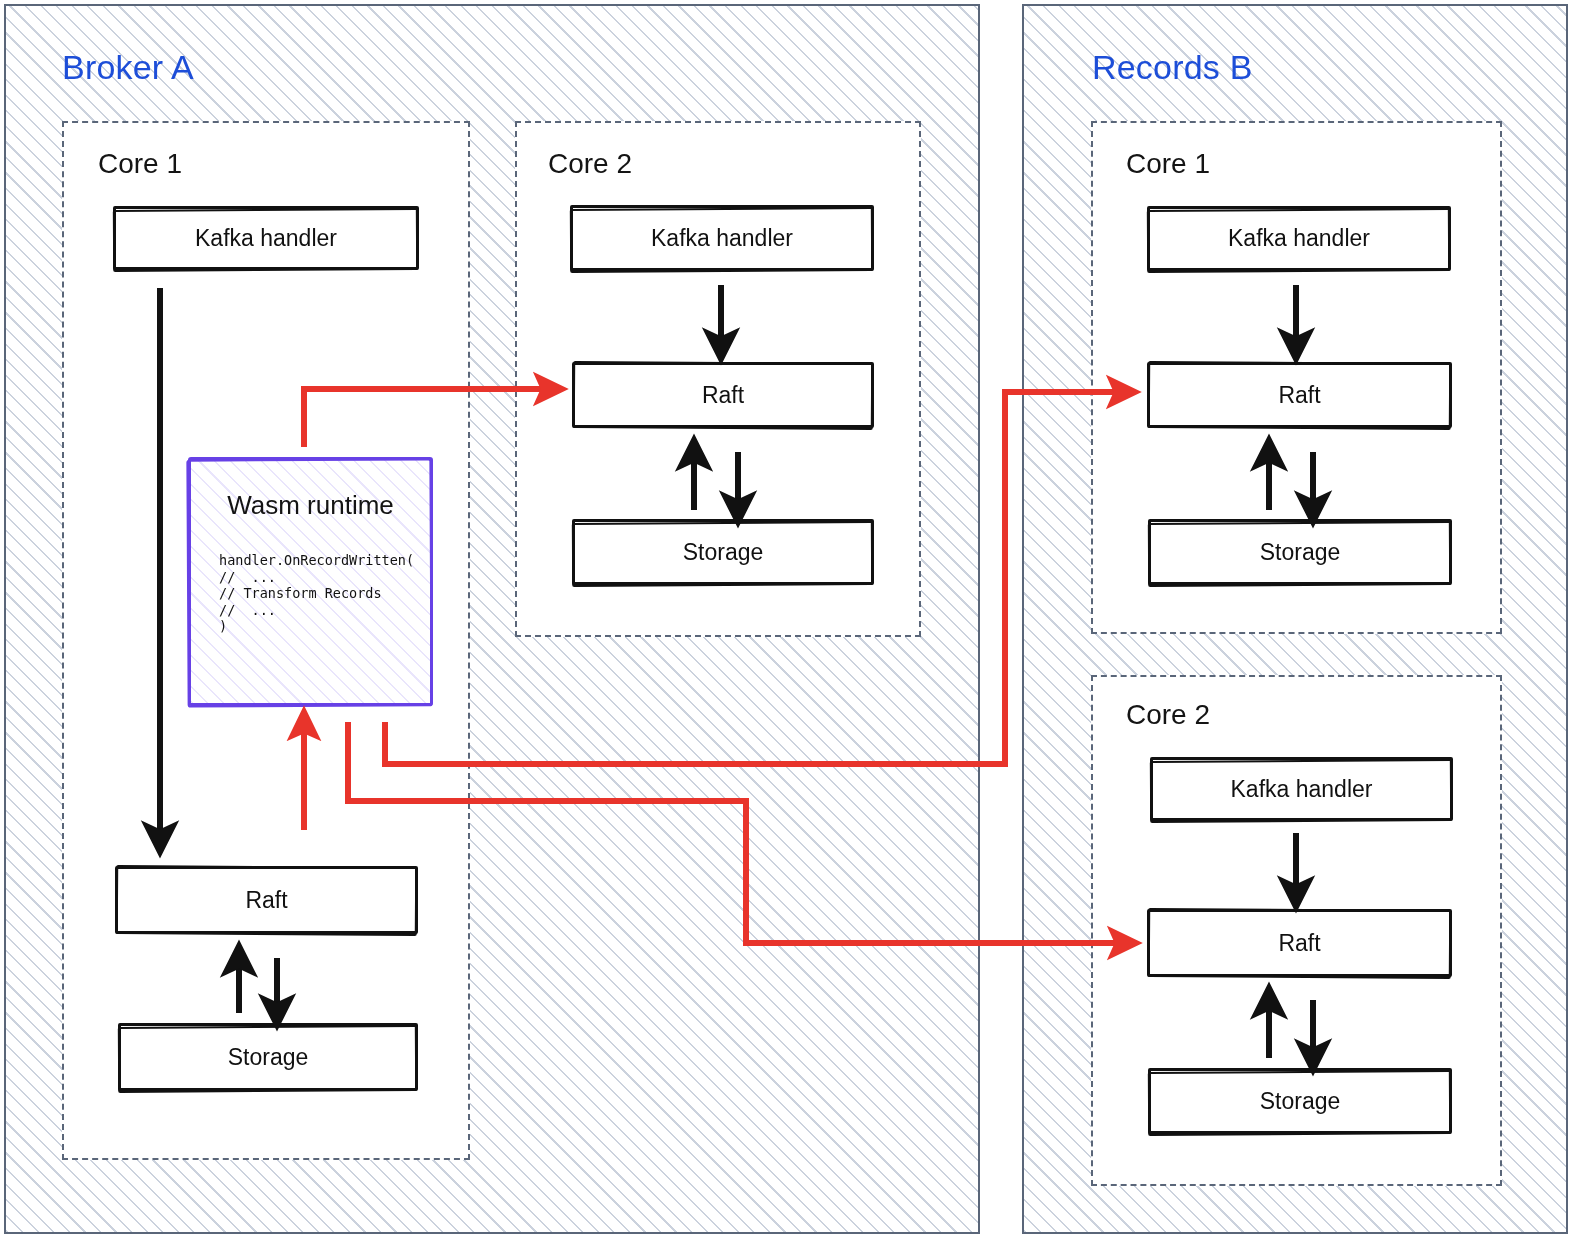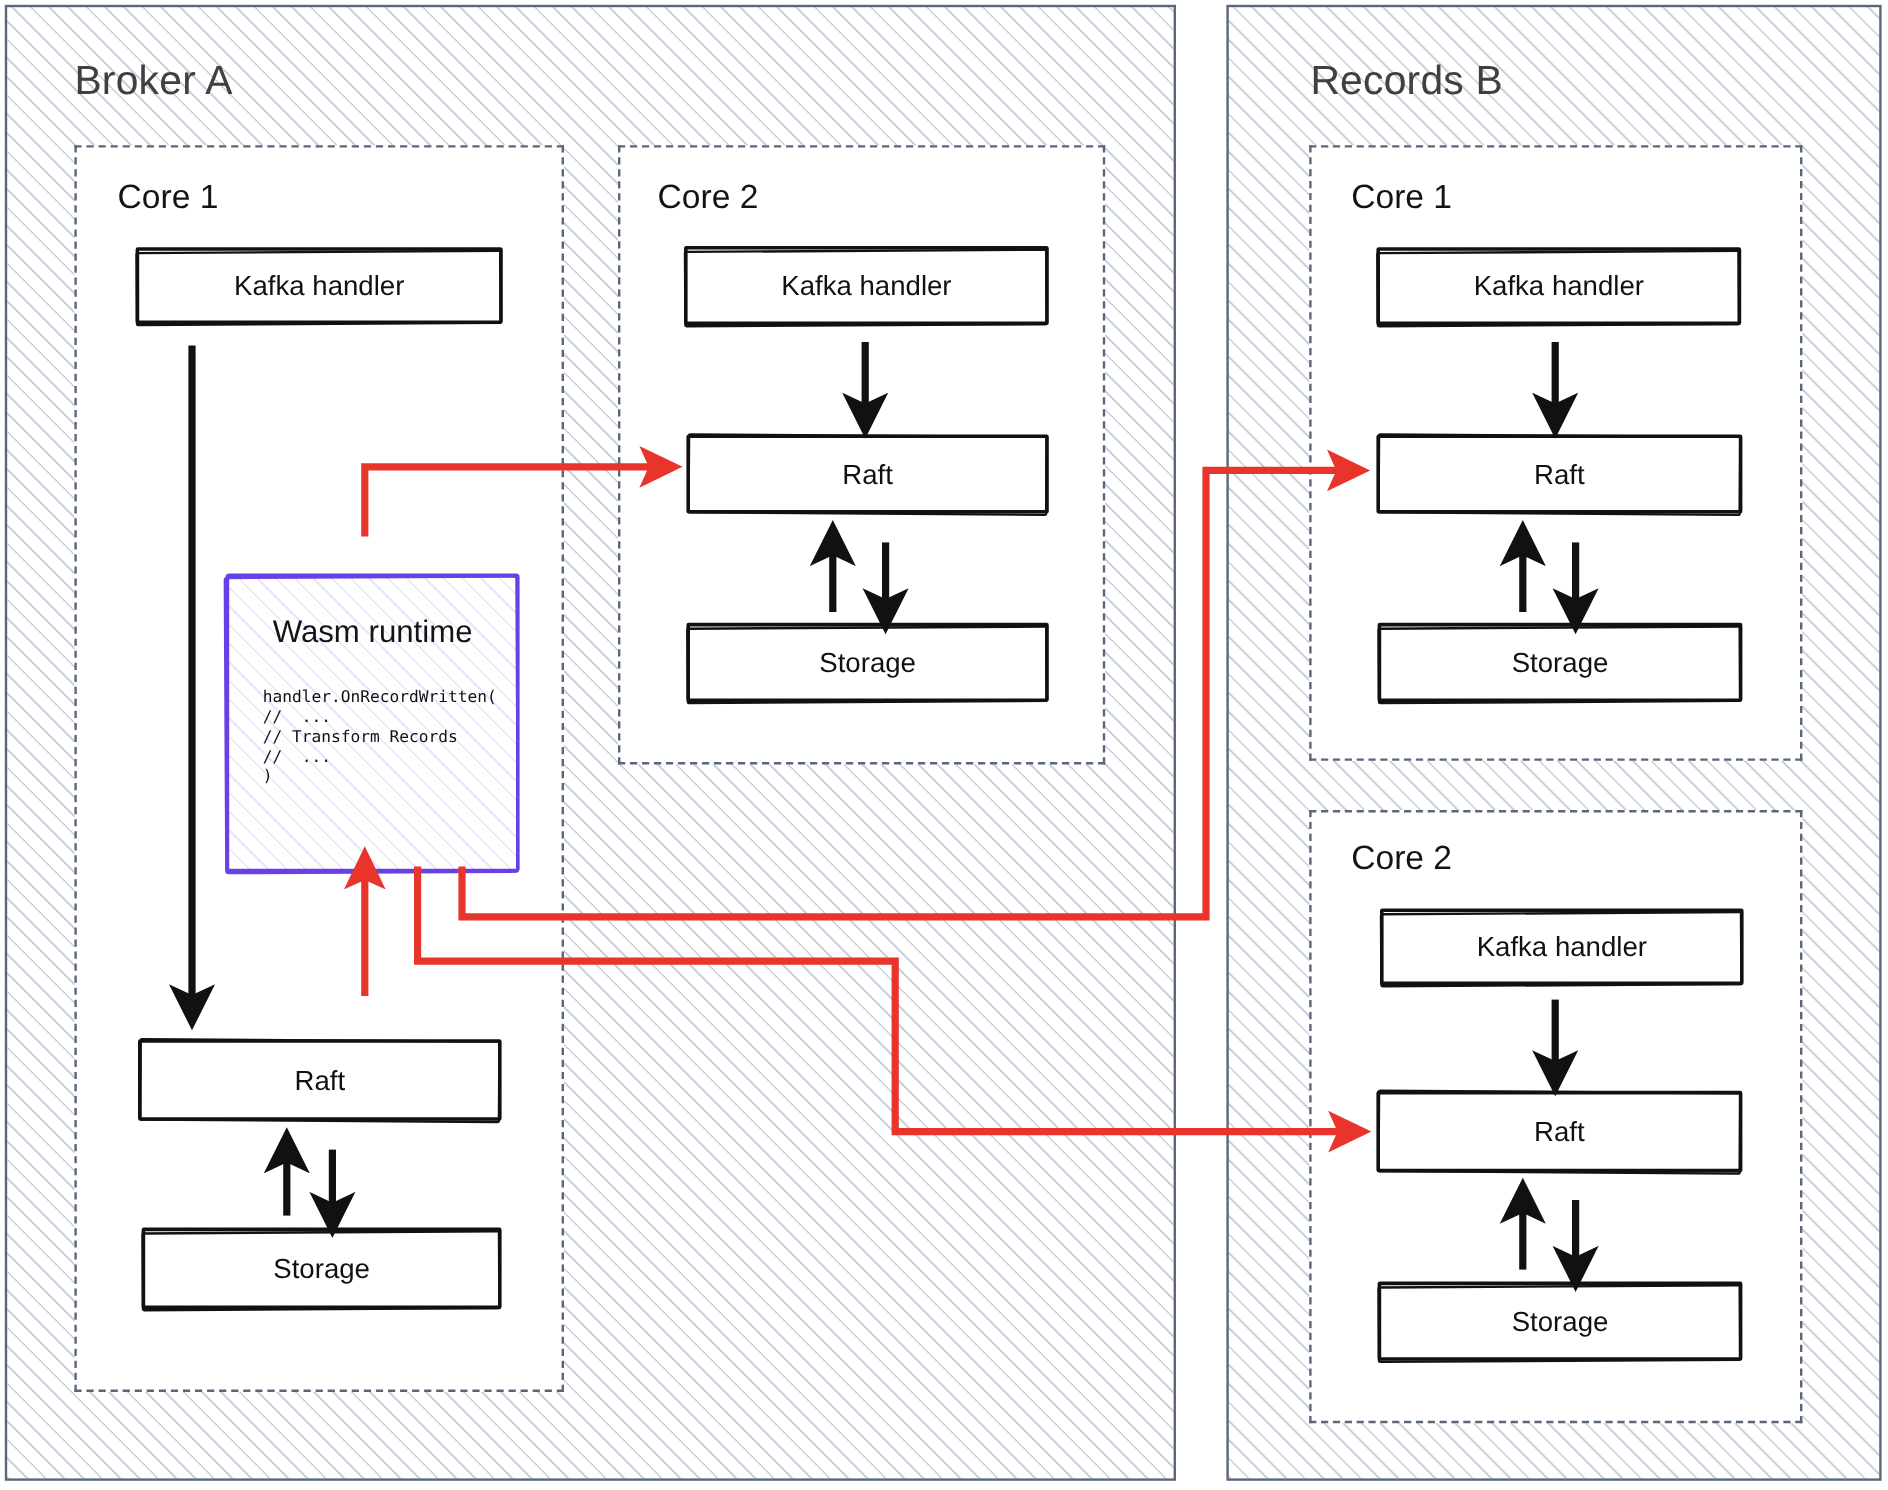--- a/index.html
+++ b/index.html
@@ -12,21 +12,21 @@
     border:2px solid #5a6679;
     background-color:#ffffff;
     background-image:repeating-linear-gradient(45deg,
         rgba(140,155,180,.45) 0px, rgba(140,155,180,.45) 1.6px,
         rgba(255,255,255,0) 1.6px, rgba(255,255,255,0) 11px);
     box-sizing:border-box;
   }
   .broker-title{
     position:absolute;
     font-size:34px;
-    color:#404040;
+    color:#1d4ed8;
     letter-spacing:.2px;
     white-space:nowrap;
   }
 
   
   .core{
     position:absolute;
     border:2.5px dashed #5a6679;
     background:#ffffff;
     box-sizing:border-box;
@@ -58,21 +58,20 @@
   .sbox .lbl{position:relative;z-index:2;background:transparent;}
 
   
   .wasmbox{
     position:absolute;box-sizing:border-box;
     border:3px solid #6741e6;border-radius:3px;
     background-color:#ffffff;
     background-image:repeating-linear-gradient(45deg,
         rgba(120,95,235,.16) 0px, rgba(120,95,235,.16) 1.5px,
         rgba(255,255,255,0) 1.5px, rgba(255,255,255,0) 11px);
-    margin-top:21px;
   }
   .wasmbox::before{
     content:"";position:absolute;left:-4px;top:-1px;right:-2px;bottom:-4px;
     border:2px solid #6741e6;border-radius:3px;transform:rotate(-0.3deg);
   }
   .wasm-title{
     position:absolute;width:100%;text-align:center;top:30px;
     font-size:26px;color:#141414;z-index:3;
   }
   .wasm-code{

